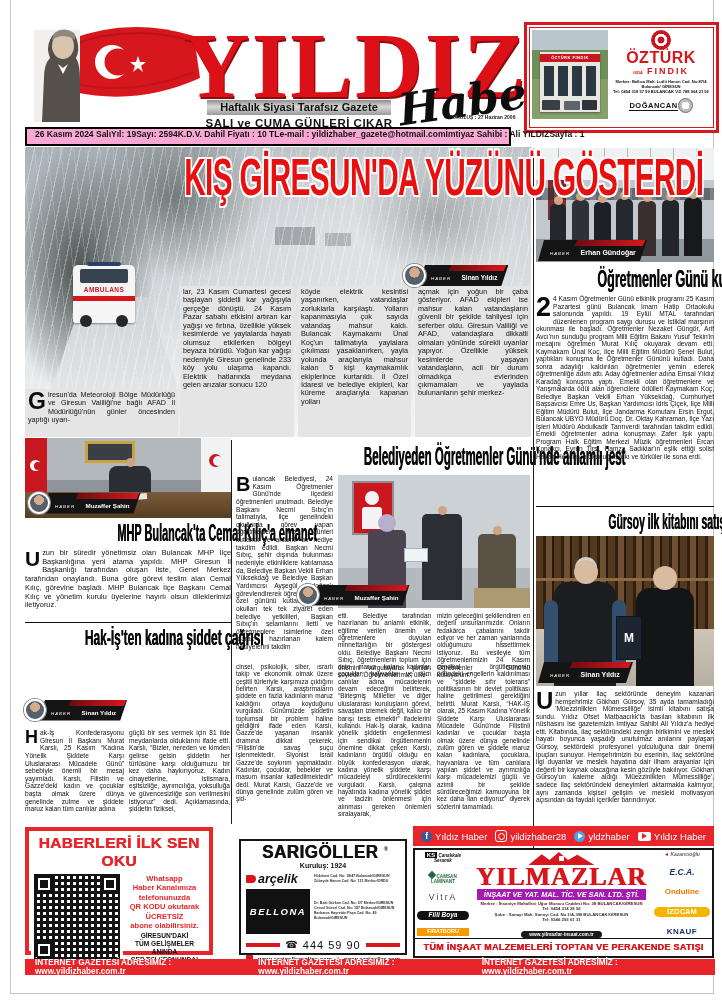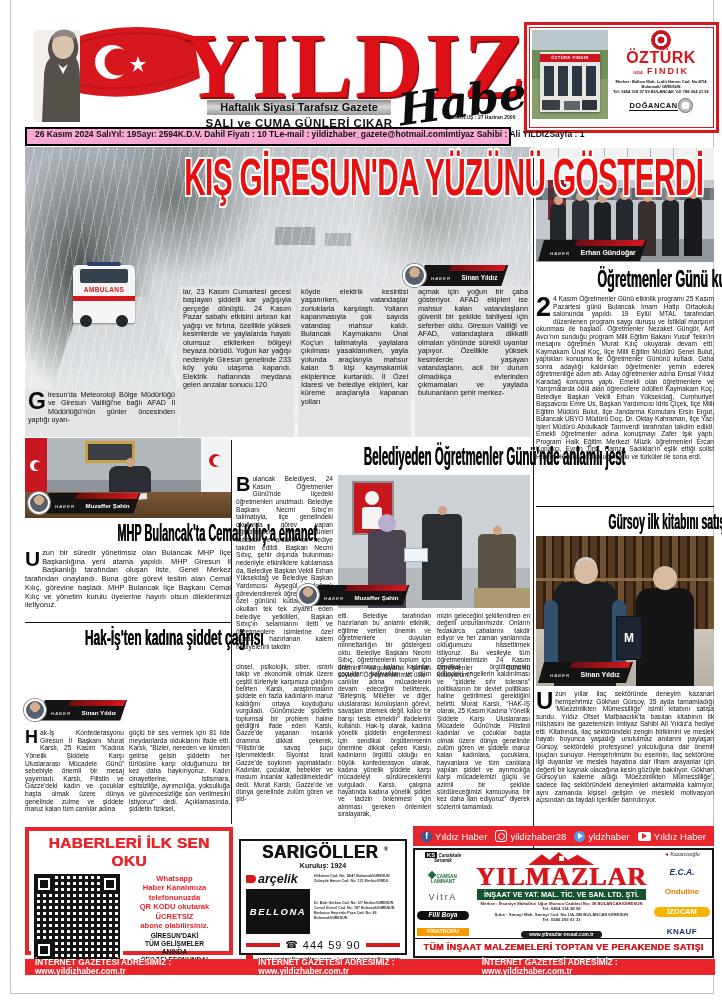--- a/index.html
+++ b/index.html
@@ -297,21 +297,21 @@
   <div class="byl" style="left:538px;top:662px;">
     <span class="bn" style="min-width:72px;margin-left:0;">
       <span class="bl">HABER</span>
       <span class="bnm" style="font-size:7px;">Sinan Yıldız</span>
     </span>
   </div>
   <div class="ab bt" style="left:536px;top:690px;width:178px;height:132px;font-size:6.6px;line-height:1.15;">
     <span class="dc" style="font-size:24px;">U</span><span>zun yıllar ilaç sektöründe deneyim kazanan hemşehrimiz Gökhan Gürsoy, 35 ayda tamamladığı 'Müezzinlikten Mümessilliğe' isimli kitabını satışa sundu. Yıldız Ofset Matbaacılık'ta basılan kitabının ilk nüshasını ise gazetemizin İmtiyaz Sahibi Ali Yıldız'a hediye etti. Kitabında, ilaç sektöründeki zengin birikimini ve meslek hayatı boyunca yaşadığı unutulmaz anılarını paylaşan Gürsoy, sektördeki profesyonel yolculuğuna dair önemli ipuçları sunuyor. Hemşehrimizin bu eserinin, ilaç sektörüne ilgi duyanlar ve meslek hayatına dair ilham arayanlar için değerli bir kaynak olacağına kesin gözüyle bakılıyor. Gökhan Gürsoy'un kaleme aldığı 'Müezzinlikten Mümessilliğe', sadece ilaç sektöründeki deneyimleri aktarmakla kalmıyor, aynı zamanda kişisel gelişim ve mesleki motivasyon açısından da faydalı içerikler barındırıyor.</span>
   </div>
 
-  <div class="adbox" style="left:25px;top:827px;width:208px;height:128px;border:4px solid #e8252a;box-sizing:border-box;">
+  <div class="adbox" style="left:25px;top:827px;width:188px;height:128px;border:4px solid #e8252a;box-sizing:border-box;">
     <div style="text-align:center;color:#e8252a;font-weight:700;font-size:15.5px;letter-spacing:.3px;margin-top:3px;text-shadow:.5px 0 currentColor;">HABERLERİ İLK SEN OKU</div>
     <div style="display:flex;padding:4px 5px 0 5px;gap:5px;">
       <div class="qr">
         <span class="qf" style="left:0;top:0;"></span>
           <span class="qf" style="right:0;top:0;"></span>
           <span class="qf" style="left:0;bottom:0;"></span>
       </div>
       <div style="flex:1;text-align:center;">
         <div style="color:#e8252a;font-weight:700;font-size:7.6px;line-height:1.25;">
           <div>Whatsapp</div>
@@ -398,21 +398,21 @@
       <div style="flex:0 0 52px;padding:2px 2px;display:flex;flex-direction:column;justify-content:space-between;">
         <span class="brand" style="font-size:4.6px;"><b style="background:#111;color:#fff;padding:0 2px;font-size:6px;">KS</b> <i>Çanakkale Seramik</i></span>
         <span class="brand" style="font-size:4.6px;color:#1d6b3c;"><b style="display:inline-block;width:6px;height:6px;background:#1d6b3c;transform:rotate(45deg);"></b> <span>ÇAMSAN LAMİNANT</span></span>
         <span class="brand" style="font-size:8.5px;letter-spacing:2px;color:#444;font-weight:400;">VitrA</span>
         <span class="brand" style="font-size:6.5px;font-style:italic;background:#111;color:#fff;border-radius:6px;padding:1px 0;">Filli Boya</span>
         <span class="brand" style="font-size:5.5px;background:#f59a00;color:#fff;padding:1px 0;">FIRATBORU</span>
       </div>
       <div style="flex:1;text-align:center;padding-top:2px;">
         <div class="mtn"></div>
         <div style="font-family:'Liberation Serif','DejaVu Serif',serif;font-weight:700;font-size:26px;color:#d6171e;line-height:.9;letter-spacing:1px;text-shadow:.7px 0 currentColor;">YILMAZLAR</div>
-        <div style="background:#14532d;color:#fff;font-weight:700;font-size:7.3px;padding:1px 0;margin:1px 6px;">İNŞAAT VE YAT. MAL. TİC. VE SAN. LTD. ŞTİ.</div>
+        <div style="background:#a21caf;color:#fff;font-weight:700;font-size:7.3px;padding:1px 0;margin:1px 6px;font-style:italic;">İNŞAAT VE YAT. MAL. TİC. VE SAN. LTD. ŞTİ.</div>
         <div style="font-size:4.3px;font-weight:700;color:#5a1a1a;margin-top:1px;">Merkez : İhsaniye Mahallesi Uğur Mumcu Caddesi No: 38 BULANCAK/GİRESUN</div>
         <div style="font-size:4.3px;font-weight:700;color:#333;">Tel: 0454 314 28 56</div>
         <div style="font-size:4.3px;font-weight:700;color:#333;margin-top:1px;">Şube : Sanayi Mah. Sanayi Cad. No.1/A-3/B BULANCAK/GİRESUN</div>
         <div style="font-size:4.3px;font-weight:700;color:#333;">Tel: 0546 293 61 31</div>
         <div style="display:inline-block;background:#1c1c1c;color:#fff;font-size:4.8px;font-weight:700;border-radius:6px;padding:1px 8px;margin-top:2px;">www.yilmazlar-insaat.com.tr</div>
       </div>
       <div style="flex:0 0 56px;padding:2px 2px;display:flex;flex-direction:column;justify-content:space-between;text-align:center;">
         <span class="brand" style="font-size:5px;color:#666;"><b style="color:#d6171e;">◄</b> <i>Kazancıoğlu</i></span>
         <span class="brand" style="font-size:8.5px;font-style:italic;color:#16325c;">E.C.A.</span>
         <span class="brand" style="font-size:8px;color:#e87a00;">Onduline</span>

